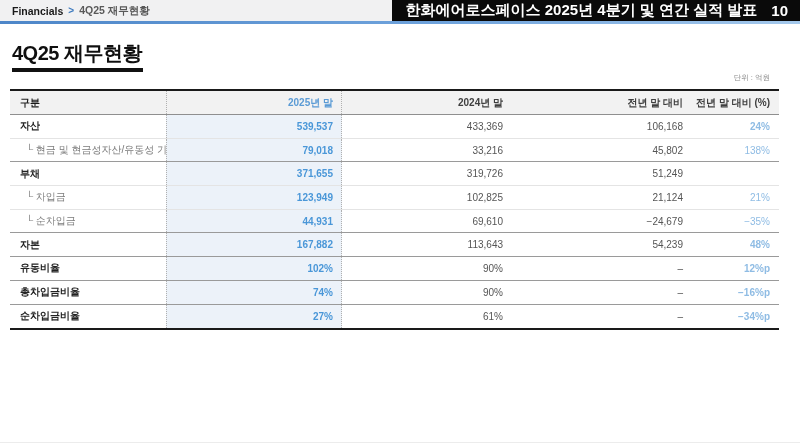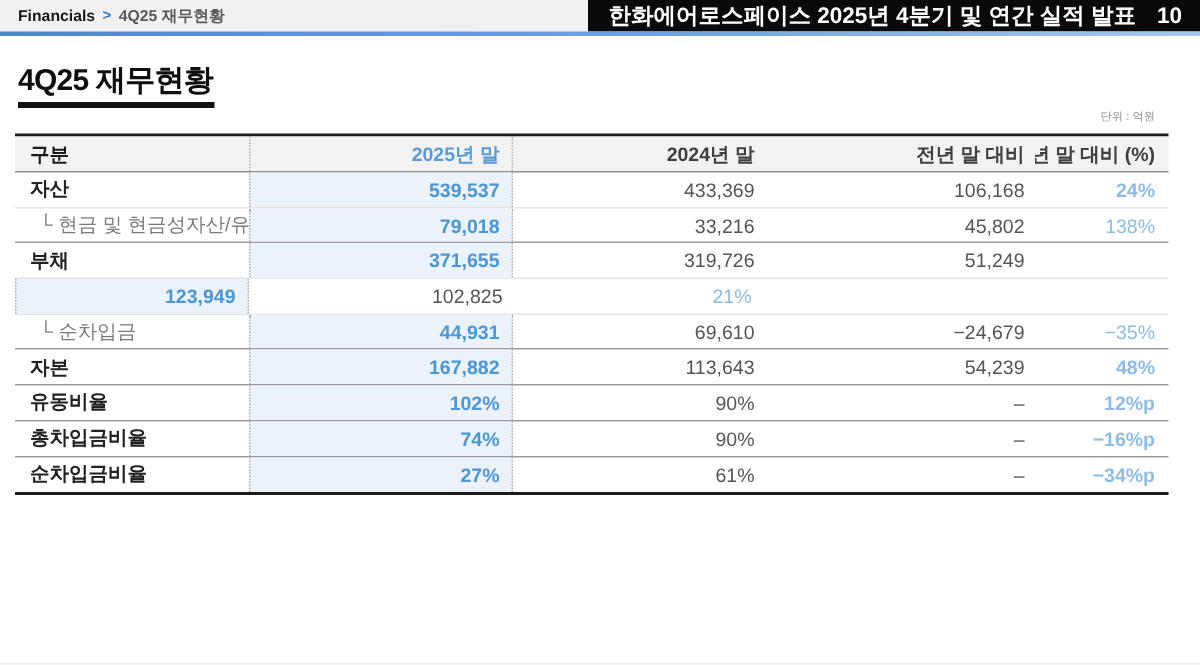--- a/index.html
+++ b/index.html
@@ -81,21 +81,21 @@
   .tr.head {
     height: 24px;
     background: #f2f2f2;
     border-bottom: 1px solid #8f8f8f;
   }
   .tr.section-end { border-bottom: 1px solid #9a9a9a; }
   .tr:last-child { border-bottom: none; }
 
   .td {
     display: flex; align-items: center;
-    font-size: 13px;
+    font-size: 10px;
     overflow: hidden; white-space: nowrap;
   }
   .td.c-label { padding-left: 10px; color: #222; font-weight: 700; }
   .td.c-label.sub { padding-left: 16px; color: #7b7b7b; font-weight: 400; }
   .td.num { justify-content: flex-end; }
   .td.c2025 {
     background: #ecf2f9;
     border-left: 1px dotted #b0b0b0;
     border-right: 1px dotted #b0b0b0;
     padding-right: 8px;
@@ -159,22 +159,24 @@
     </div>
 
     <div class="tr bold">
       <div class="td c-label">부채</div>
       <div class="td num c2025">371,655</div>
       <div class="td num c2024">319,726</div>
       <div class="td num cdelta">51,249</div>
     </div>
 
     <div class="tr">
+      <div class="td c-label sub">└ 차입금</div>
       <div class="td num c2025">123,949</div>
       <div class="td num c2024">102,825</div>
+      <div class="td num cdelta">21,124</div>
       <div class="td num cpct">21%</div>
     </div>
 
     <div class="tr section-end">
       <div class="td c-label sub">└ 순차입금</div>
       <div class="td num c2025">44,931</div>
       <div class="td num c2024">69,610</div>
       <div class="td num cdelta">−24,679</div>
       <div class="td num cpct">−35%</div>
     </div>

